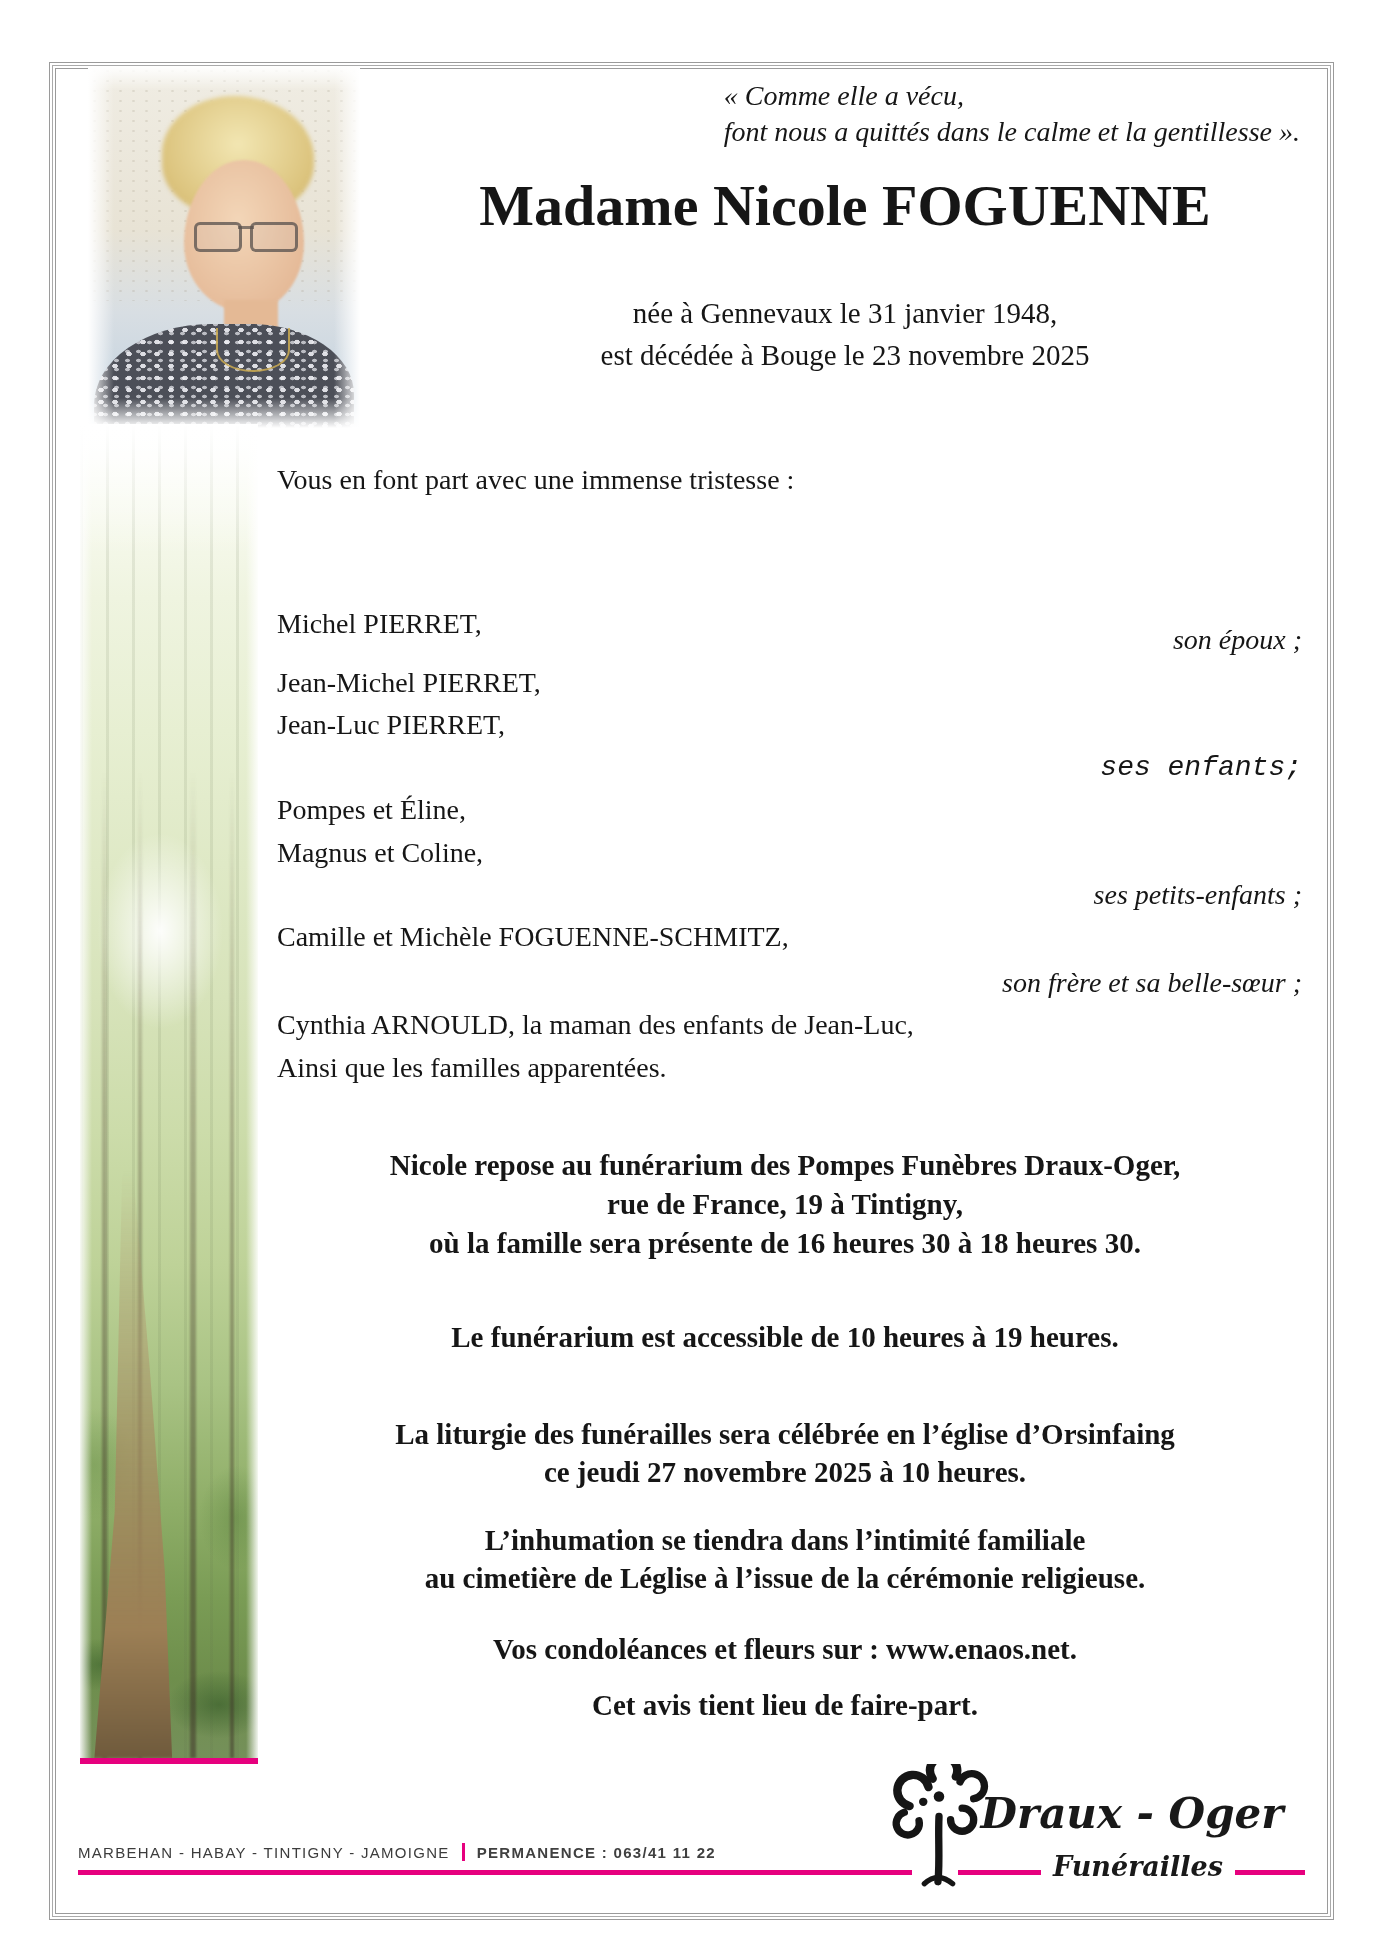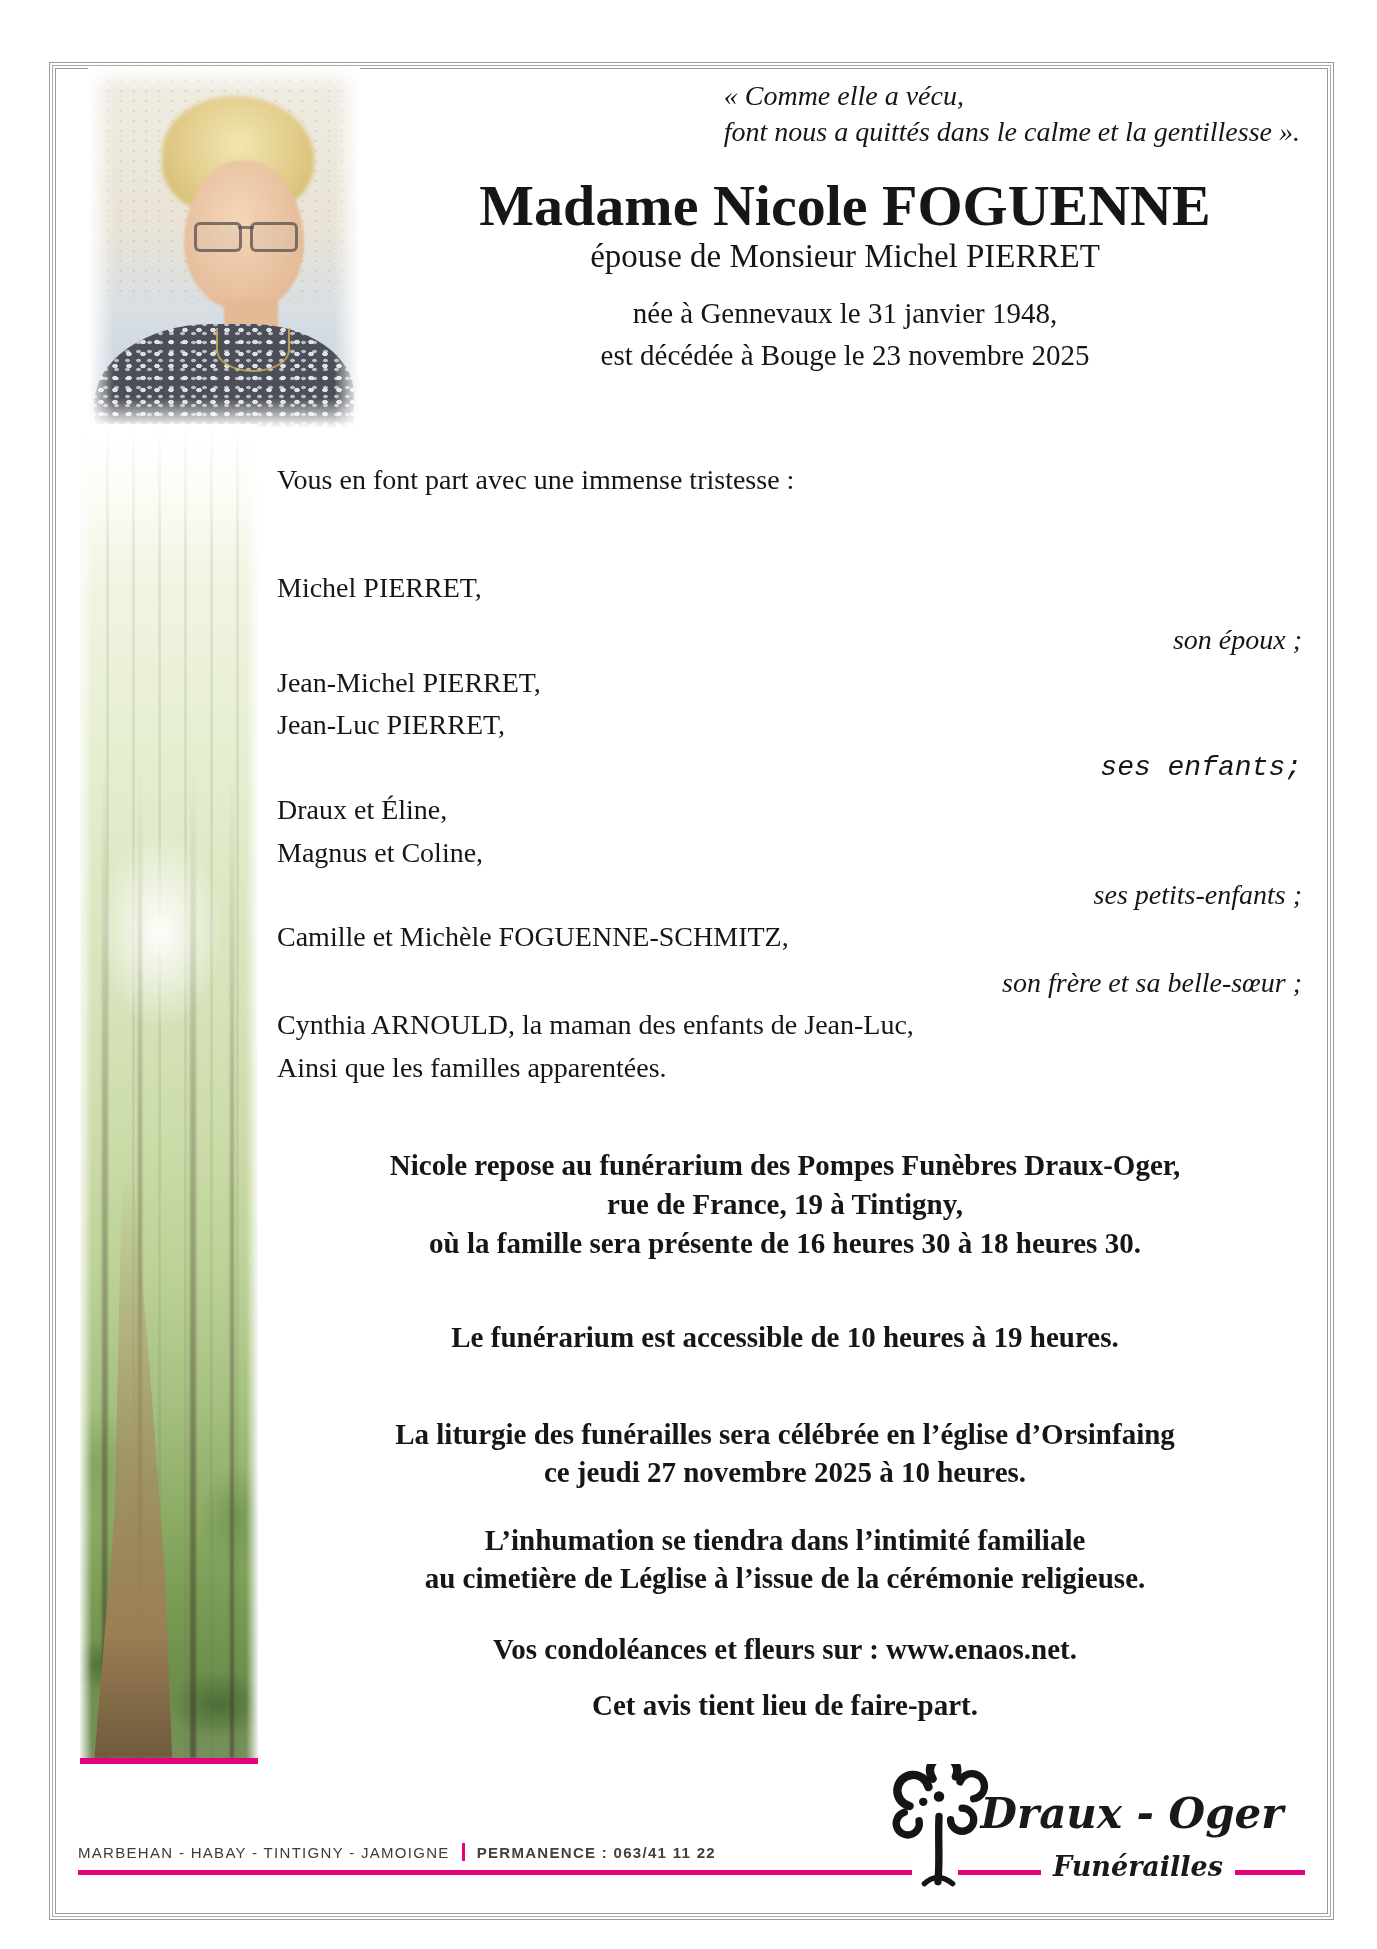--- a/index.html
+++ b/index.html
@@ -136,34 +136,33 @@
     <div class="topfade"></div>
   </div>
   <div class="forest-bar" style="background:#e6007e;"></div>
 
   <div class="quote">
     <div>« Comme elle a vécu,</div>
     <div>font nous a quittés dans le calme et la gentillesse ».</div>
   </div>
 
   <div class="headerblk title">Madame Nicole FOGUENNE</div>
-  <div class="headerblk subtitle">épouse de Monsieur Michel PIERRET</div>
   <div class="headerblk dates">
     <div>née à Gennevaux le 31 janvier 1948,</div>
     <div>est décédée à Bouge le 23 novembre 2025</div>
   </div>
 
   <div class="ln name" style="top:460px;">Vous en font part avec une immense tristesse :</div>
 
-  <div class="ln name" style="top:568px;">Michel PIERRET,</div>
+  <div class="ln name" style="top:604px;">Michel PIERRET,</div>
   <div class="ln rel" style="top:620px;">son époux ;</div>
   <div class="ln name" style="top:663px;">Jean-Michel PIERRET,</div>
   <div class="ln name" style="top:705px;">Jean-Luc PIERRET,</div>
   <div class="ln rel" style="top:748px;font-family:Liberation Mono, monospace;">ses enfants;</div>
-  <div class="ln name" style="top:790px;">Draux et Éline,</div>
+  <div class="ln name" style="top:790px;">Pompes et Éline,</div>
   <div class="ln name" style="top:833px;">Magnus et Coline,</div>
   <div class="ln rel" style="top:875px;">ses petits-enfants ;</div>
   <div class="ln name" style="top:917px;">Camille et Michèle FOGUENNE-SCHMITZ,</div>
   <div class="ln rel" style="top:963px;">son frère et sa belle-sœur ;</div>
   <div class="ln name" style="top:1005px;">Cynthia ARNOULD, la maman des enfants de Jean-Luc,</div>
   <div class="ln name" style="top:1048px;">Ainsi que les familles apparentées.</div>
 
   <div class="boldblk" style="top:1146px;">
     <div>Nicole repose au funérarium des Pompes Funèbres Draux-Oger,</div>
     <div>rue de France, 19 à Tintigny,</div>

